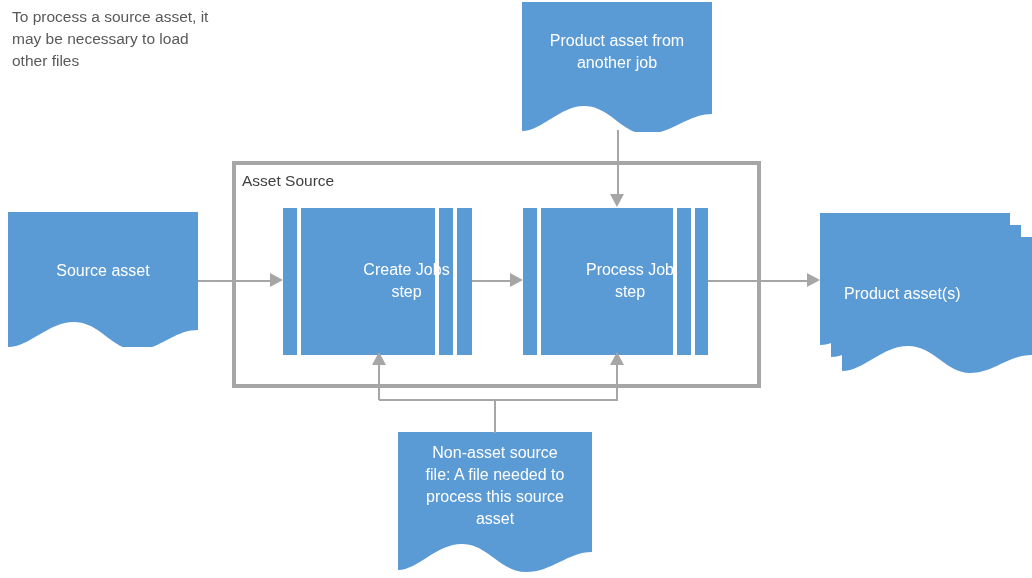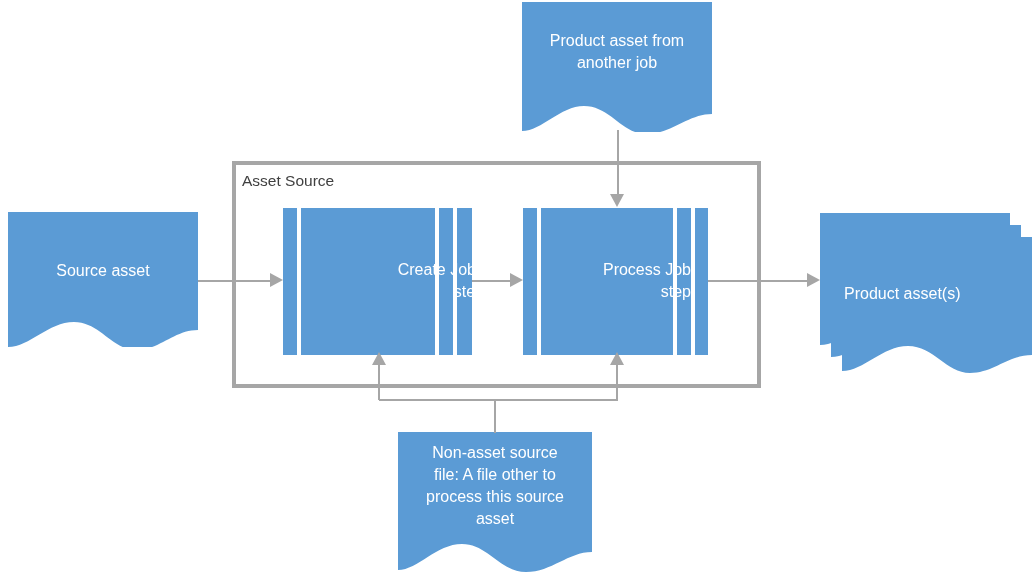--- a/index.html
+++ b/index.html
@@ -72,28 +72,29 @@
     z-index: 4;
   }
   .step .seg {
     position: absolute;
     top: 0;
     height: 100%;
     background: #5b9bd5;
   }
   .step .label {
     position: absolute;
-    left: 12px;
+    left: 0;
     width: 100%;
-    text-align: right;
+    text-align: center;
     color: #ffffff;
     font-size: 16px;
     line-height: 1.38;
     white-space: pre-line;
     z-index: 3;
+    padding-left: 29px;
   }
 
   
   .line-h {
     background: #a6a6a6;
     height: 1.6px;
     z-index: 5;
   }
   .line-v {
     background: #a6a6a6;
@@ -118,20 +119,23 @@
     border-left: 7.5px solid transparent;
     border-right: 7.5px solid transparent;
     border-bottom: 13px solid #a6a6a6;
   }
 </style>
 </head>
 <body>
 
 <div id="canvas">
 
+  <div class="abs" id="caption">To process a source asset, it
+may be necessary to load
+other files</div>
 
   <div class="abs doc" id="source-asset" style="left:8px; top:212px; width:190px; height:135px;">
     <svg class="docbg" viewBox="0 0 190 135" preserveAspectRatio="none">
       <path d="M0,0 H190 V118 C166,118 152,138 128,138 C104,138 92,110 66,110 C40,110 22,135 0,135 Z" fill="#5b9bd5"></path>
     </svg>
     <div class="doctext" style="top:48px;">Source asset</div>
   </div>
 
   <div class="abs doc" id="product-asset-another-job" style="left:522px; top:2px; width:190px; height:130px;">
     <svg class="docbg" viewBox="0 0 190 130" preserveAspectRatio="none">
@@ -178,21 +182,21 @@
       <path d="M0,0 H190 V118 C166,118 152,136 128,136 C104,136 92,109 66,109 C40,109 22,134 0,134 Z" fill="#5b9bd5"></path>
     </svg>
     <div class="abs" style="left:24px; top:72px; width:190px; color:#ffffff; font-size:16px; z-index:4;">Product asset(s)</div>
   </div>
 
   <div class="abs doc" id="non-asset-source-file" style="left:398px; top:432px; width:194px; height:140px;">
     <svg class="docbg" viewBox="0 0 194 140" preserveAspectRatio="none">
       <path d="M0,0 H194 V120 C170,120 154,140 128,140 C102,140 90,112 64,112 C38,112 20,138 0,138 Z" fill="#5b9bd5"></path>
     </svg>
     <div class="doctext" style="top:10px;">Non-asset source
-file: A file other to
+file: A file needed to
 process this source
 asset</div>
   </div>
 
   <div class="abs line-h" style="left:198px; top:280px; width:72px;"></div>
   <div class="abs arrow arrow-r" style="left:270px; top:273px;"></div>
 
   <div class="abs line-h" style="left:472px; top:280px; width:38px;"></div>
   <div class="abs arrow arrow-r" style="left:510px; top:273px;"></div>
 

